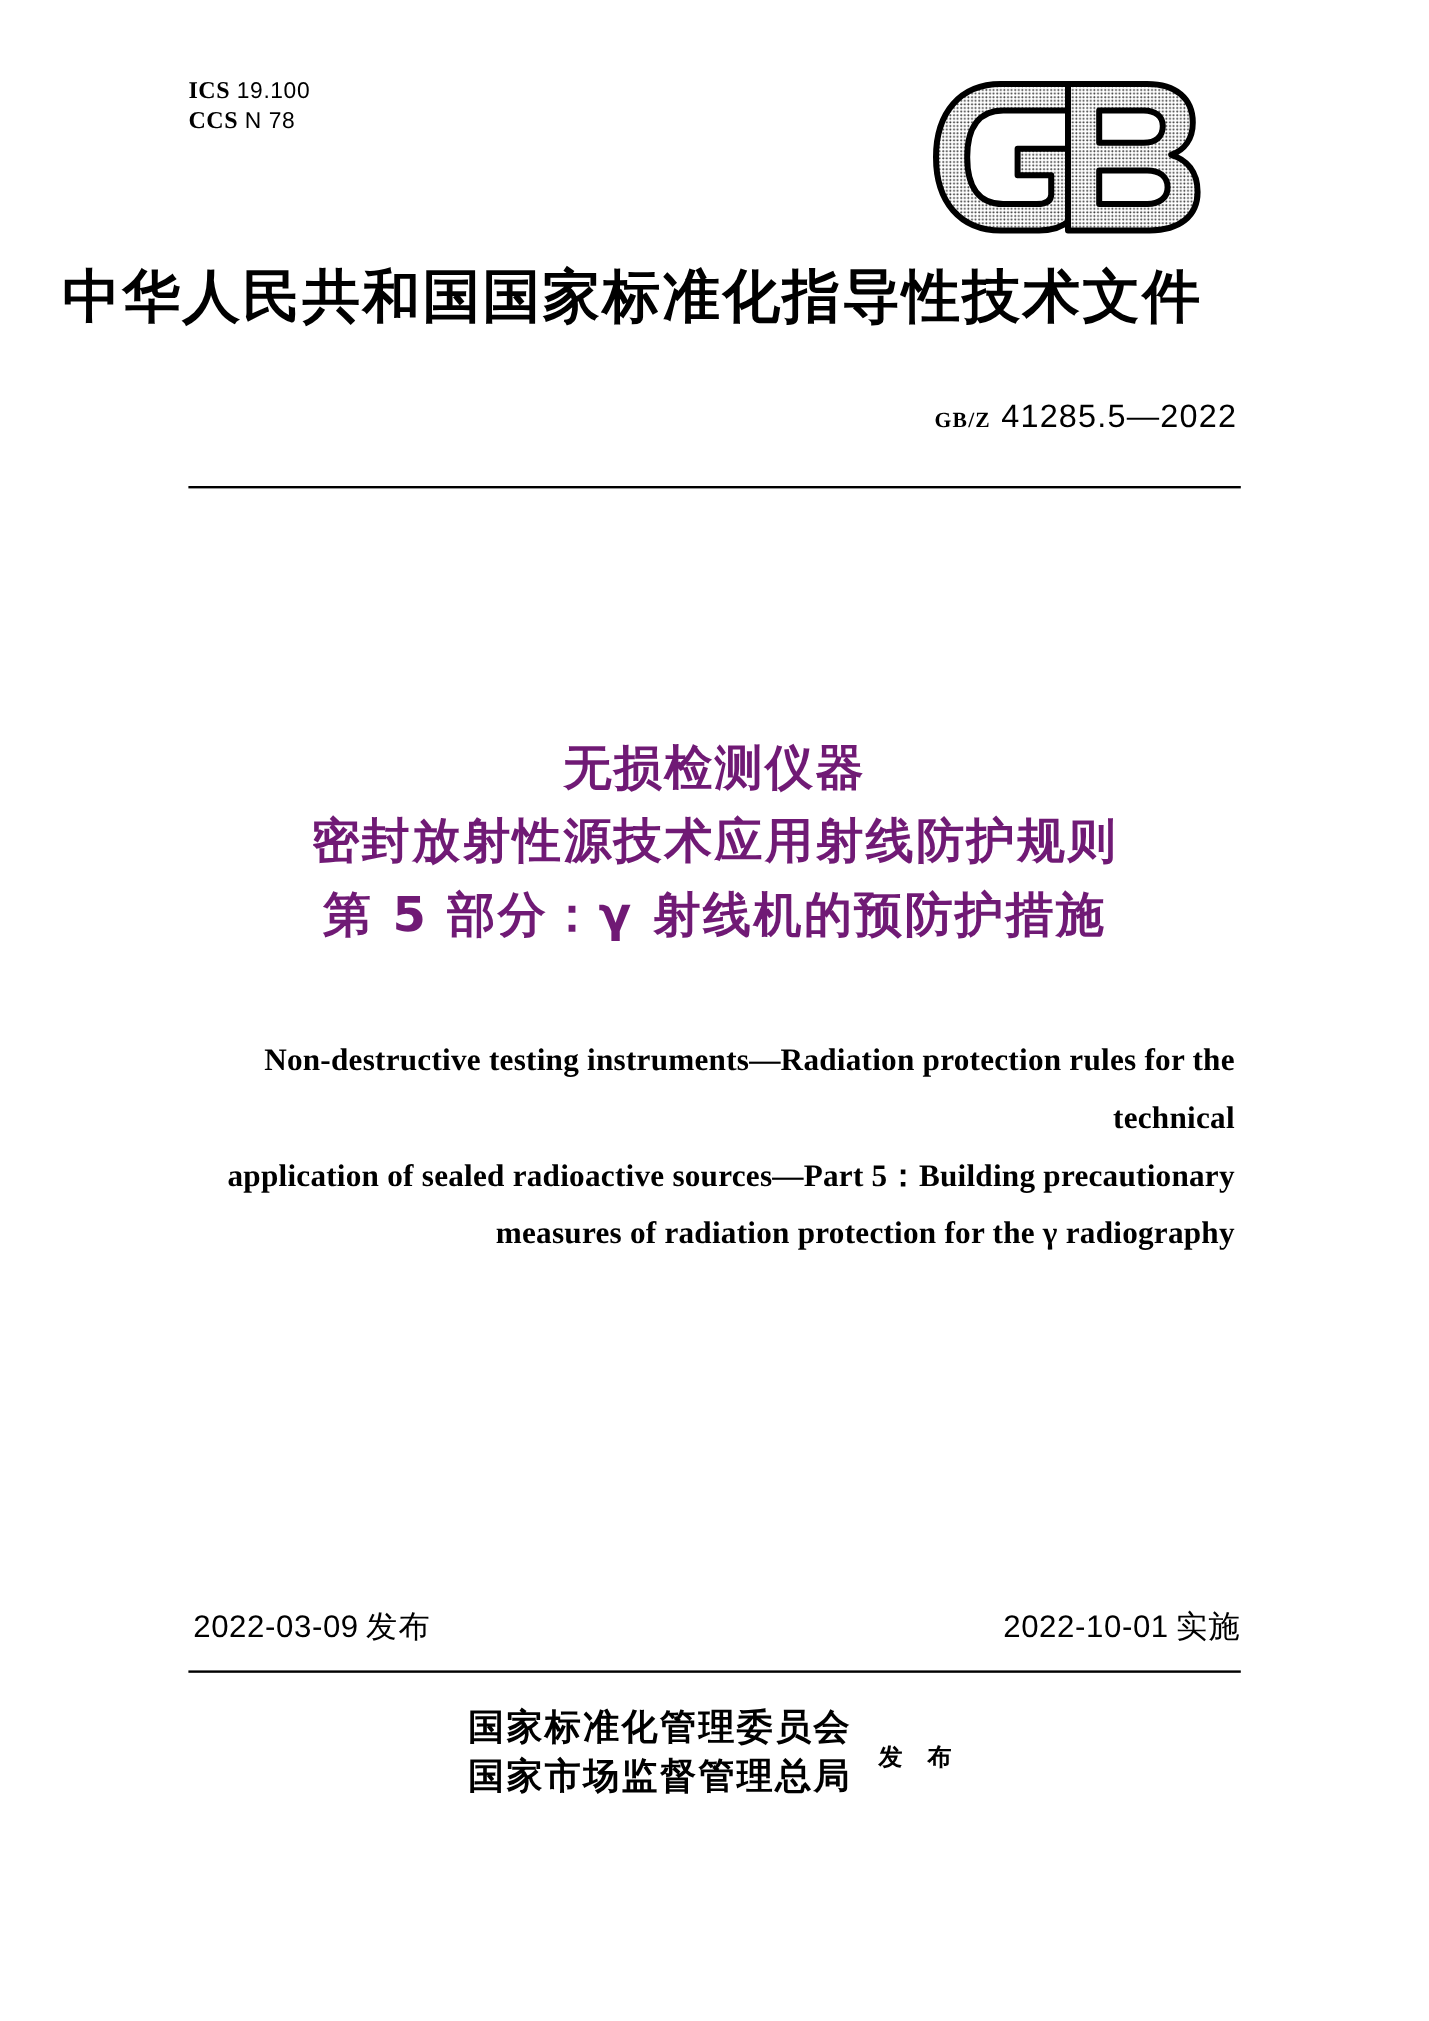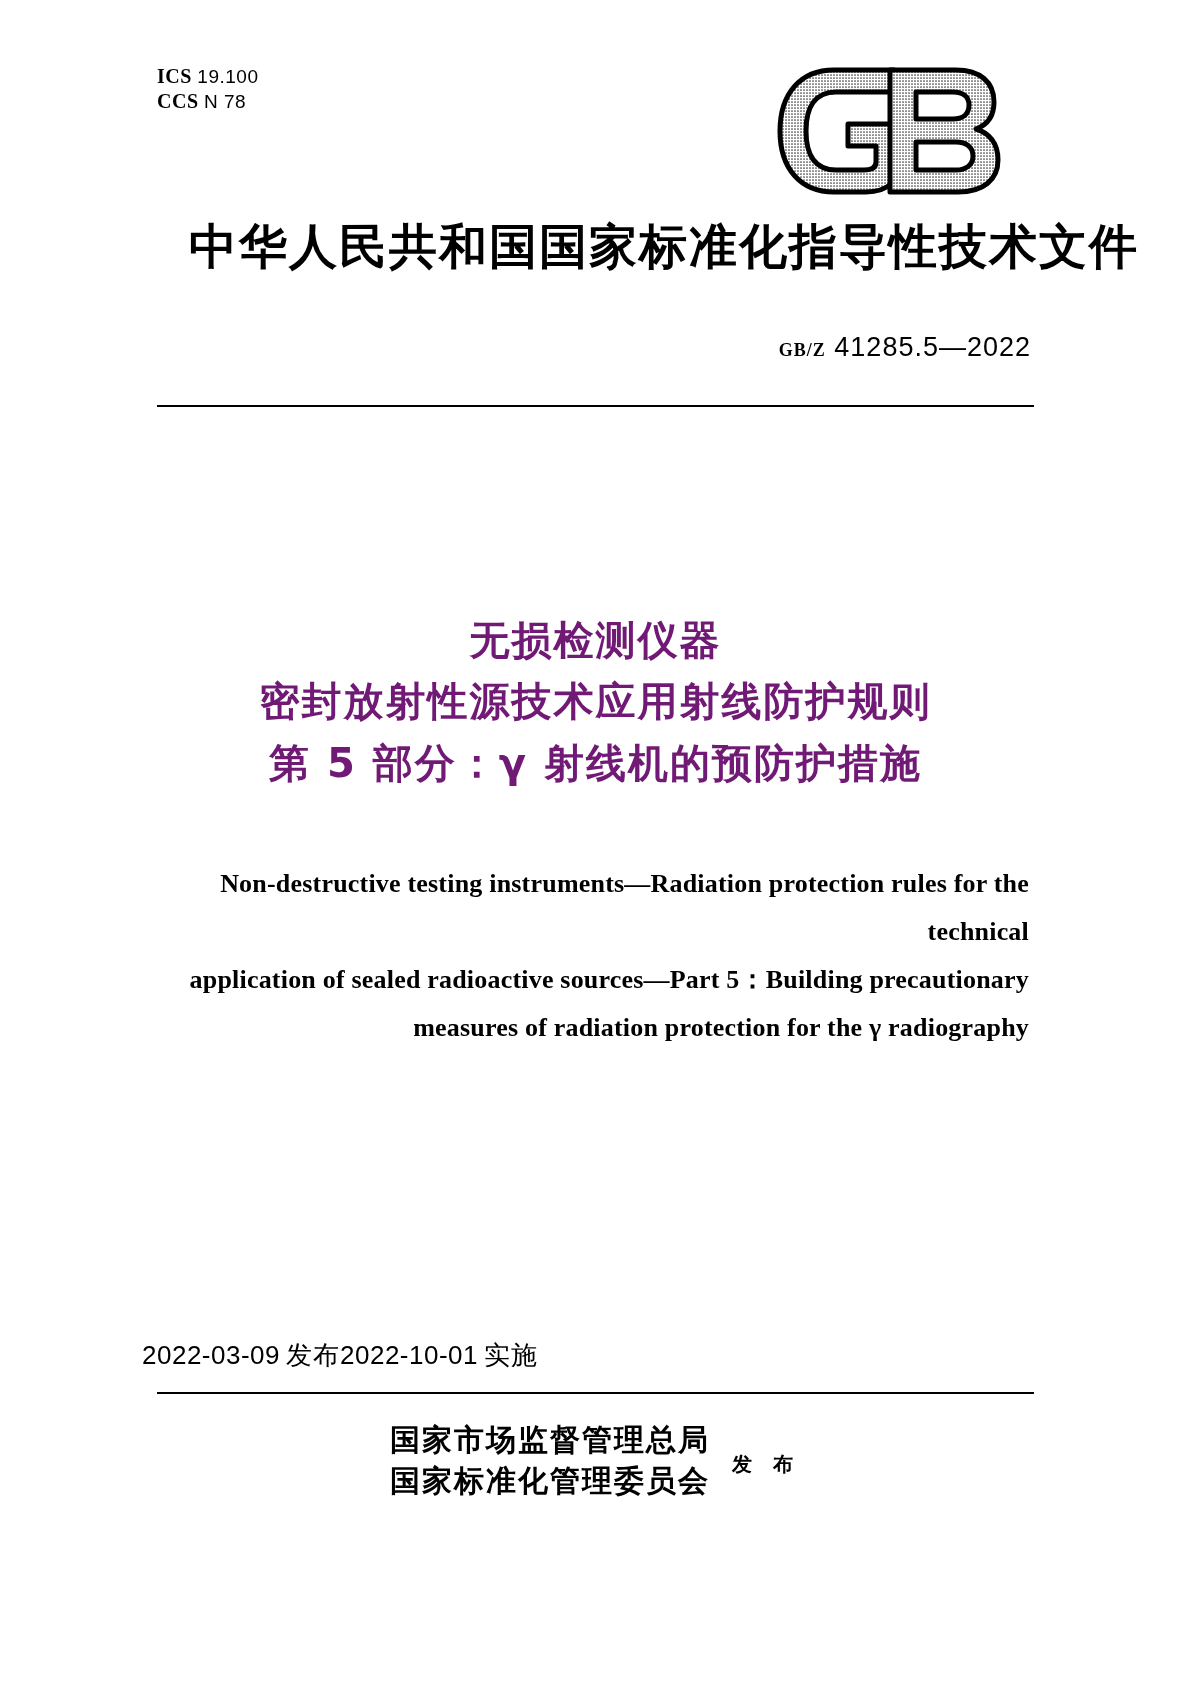--- a/index.html
+++ b/index.html
@@ -51,21 +51,21 @@
     height: 138px;
   }
   .gb-logo svg { display: block; }
 
   
   .national-title {
     position: absolute;
     left: 0;
     right: 0;
     top: 215px;
-    text-align: right;
+    text-align: left;
     font-family: "DejaVu Sans", sans-serif;
     font-weight: bold;
     font-size: 48px;
     letter-spacing: 2px;
     color: #000;
   }
 
   
   .std-number {
     position: absolute;
@@ -134,24 +134,25 @@
   
   .rule-bottom {
     position: absolute;
     left: 105px;
     right: 105px;
     top: 1392px;
     border-top: 2px solid #000;
   }
   .date-row {
     position: absolute;
-    left: 90px;
+    left: 109px;
     right: 105px;
     top: 1338px;
     display: flex;
+    justify-content: space-between;
     align-items: baseline;
     font-family: "DejaVu Sans", sans-serif;
     font-size: 26px;
   }
   .date-row .d-num {
     font-family: "Liberation Sans", sans-serif;
     font-size: 26px;
     letter-spacing: 0.5px;
   }
   .date-row .d-cn {
@@ -252,19 +253,19 @@
     </div>
     <div>
       <span class="d-num">2022-10-01</span><span class="d-cn">实施</span>
     </div>
   </div>
 
   <div class="rule-bottom"></div>
 
   <div class="issuer">
     <div class="issuer-names">
+      <div>国家标准化管理委员会</div>
       <div>国家市场监督管理总局</div>
-      <div>国家标准化管理委员会</div>
     </div>
     <div class="issuer-publish">发 布</div>
   </div>
 
 </div>
 
 </body></html>

